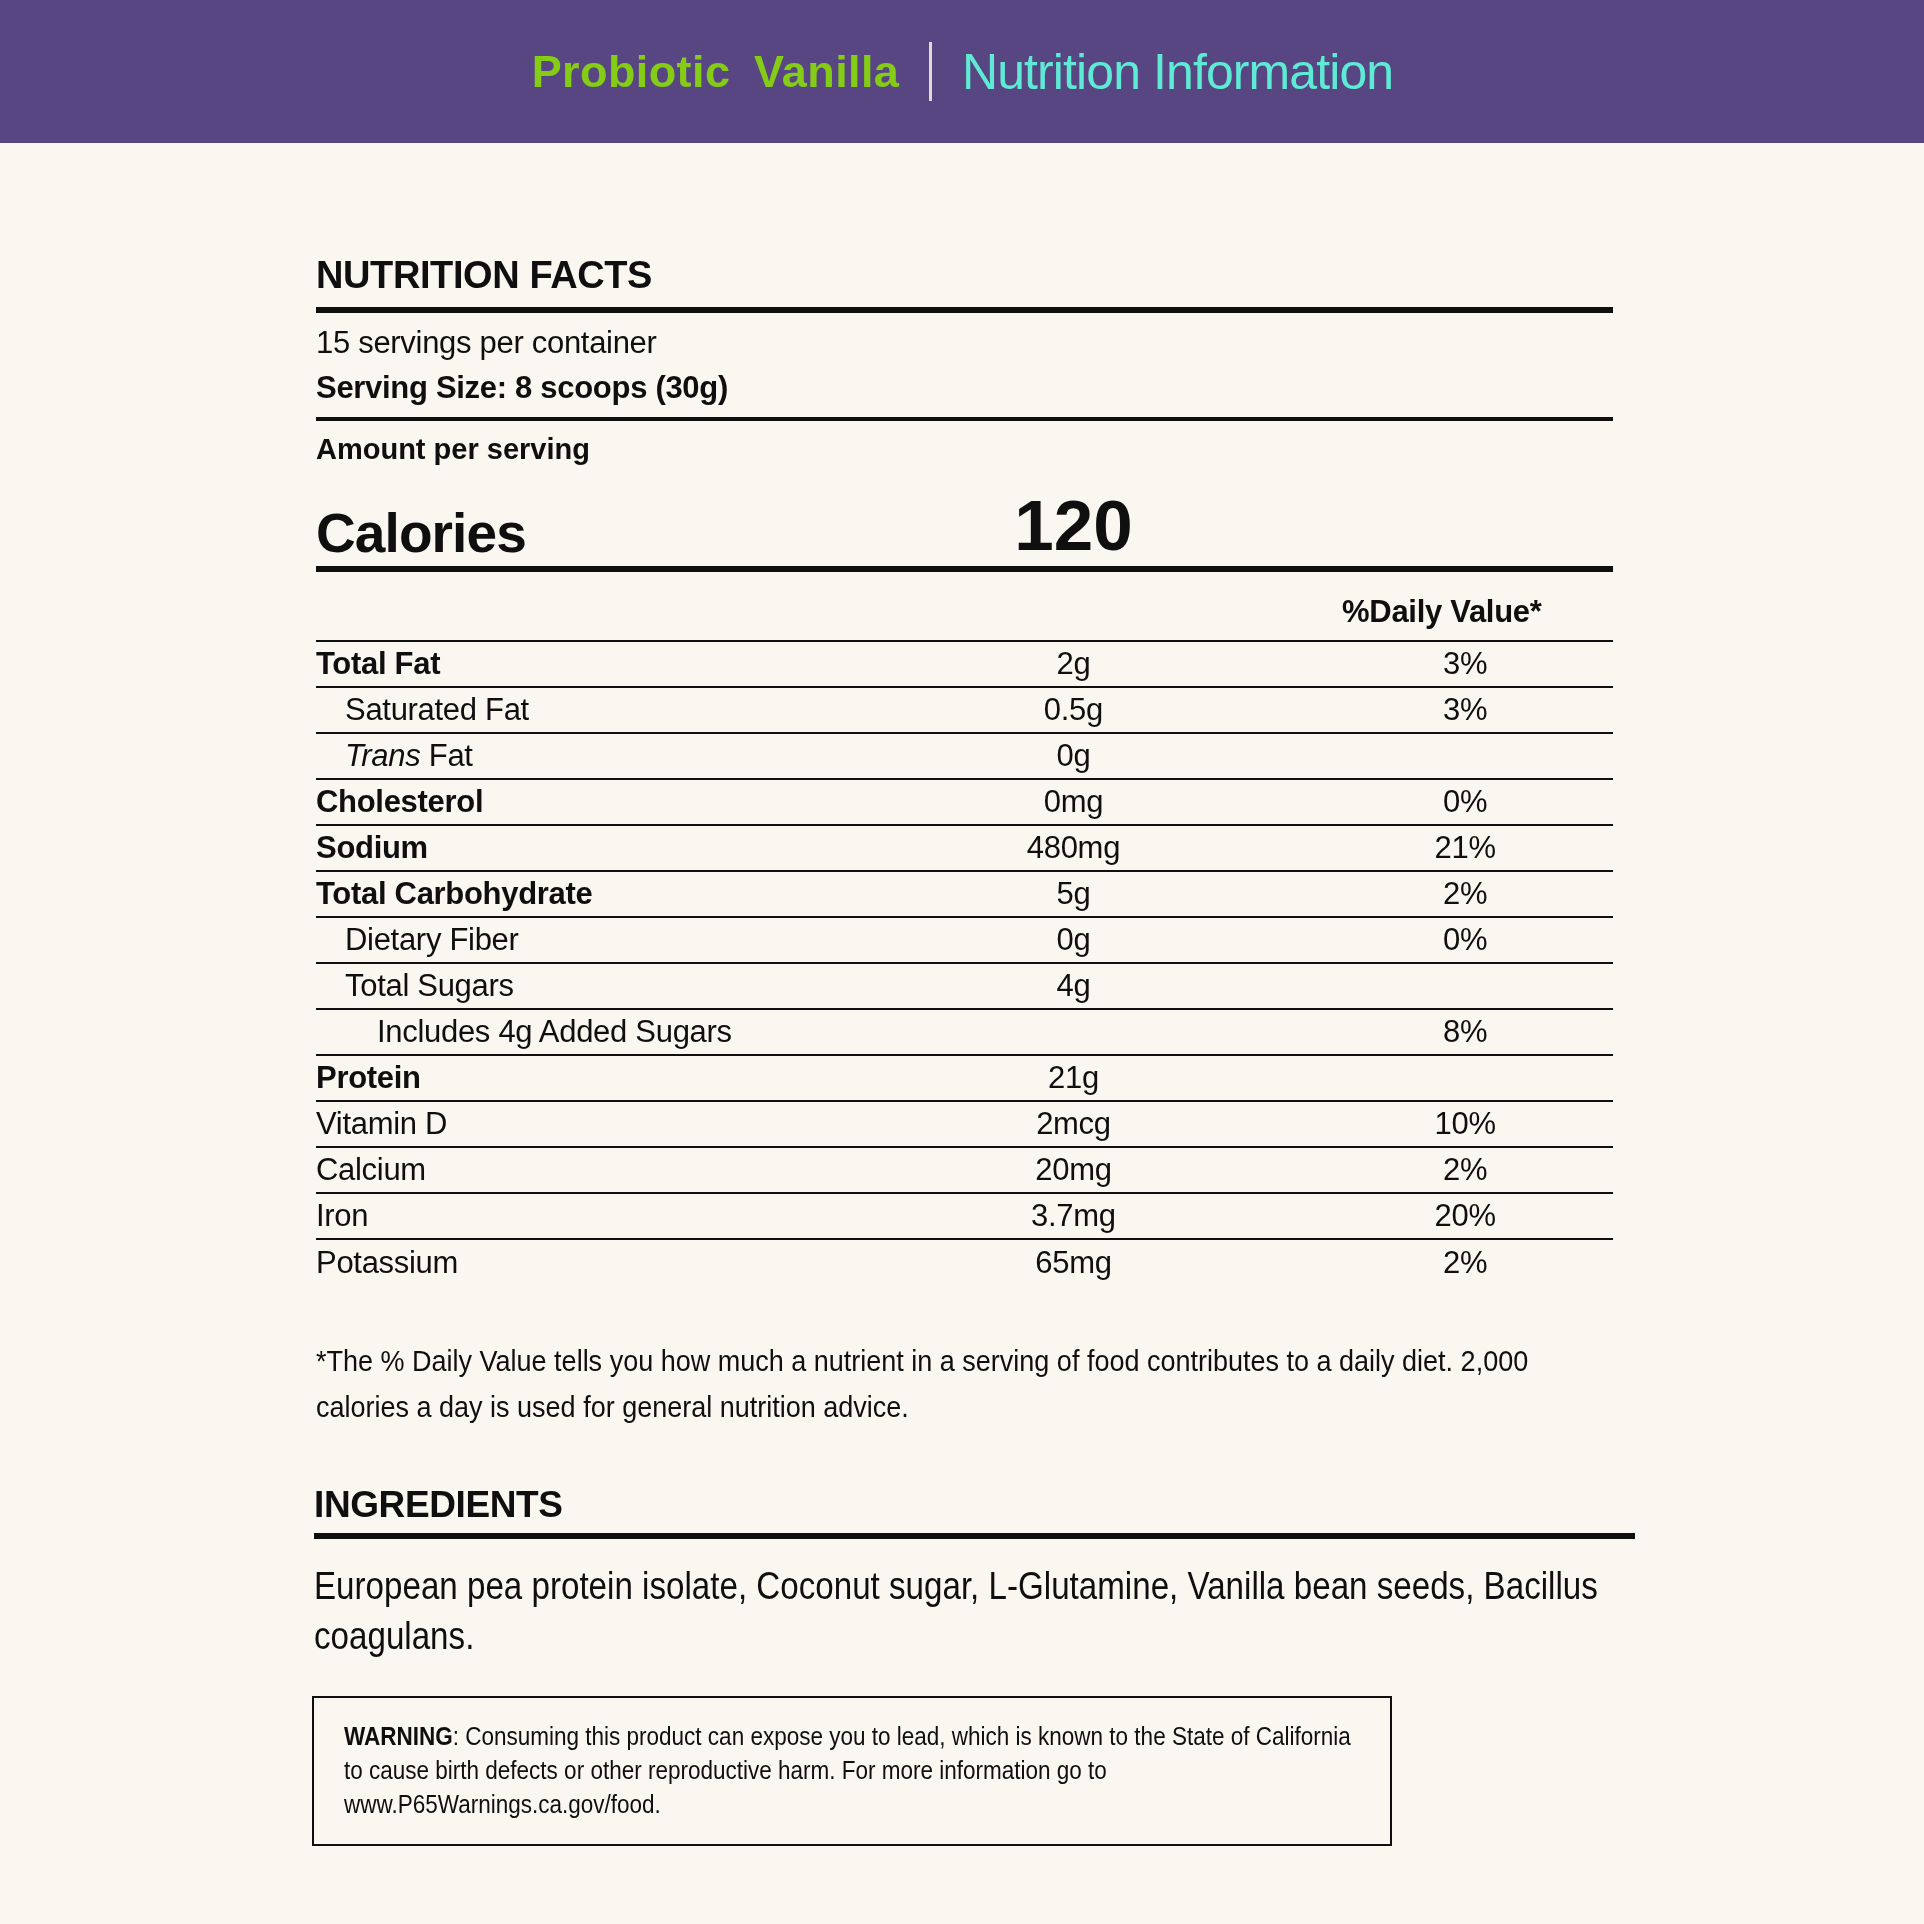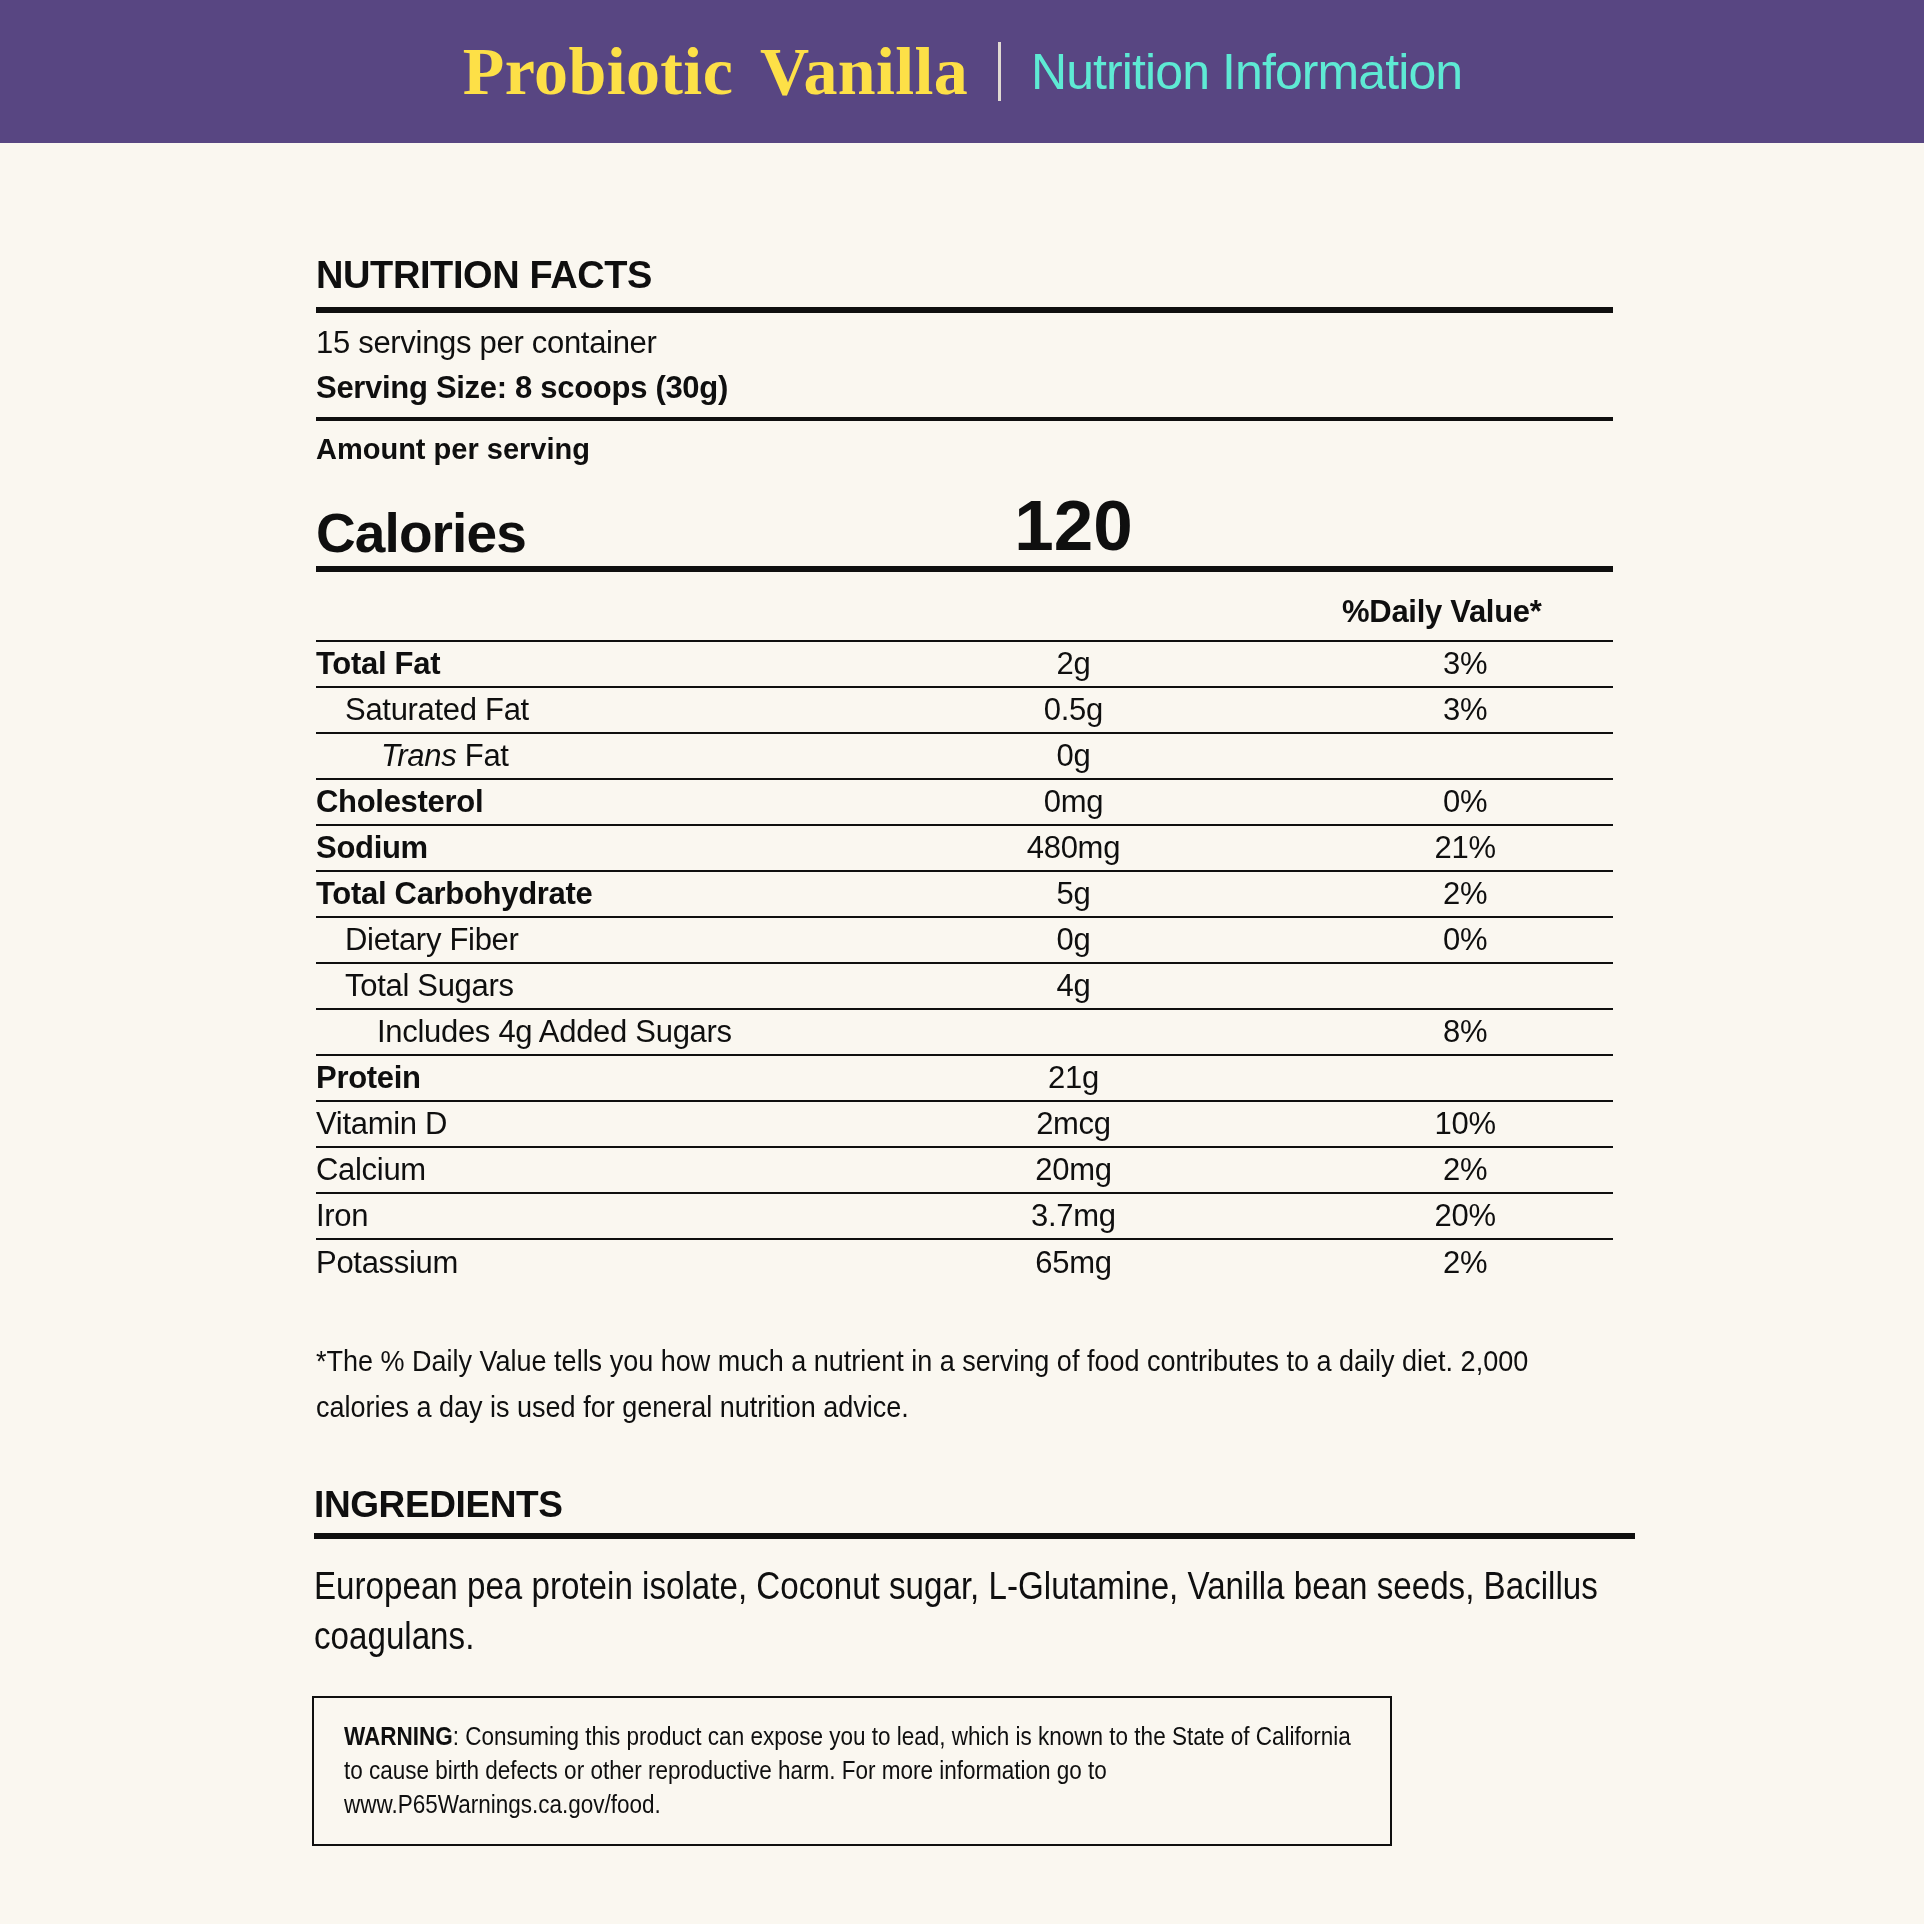--- a/index.html
+++ b/index.html
@@ -14,24 +14,24 @@
 
   
   .topbar {
     height: 143px;
     background: #584682;
     display: flex;
     align-items: center;
     justify-content: center;
   }
   .brand {
-    font-family: Liberation Serif, serif;
+    font-family: Liberation Sans, sans-serif;
     font-weight: 700;
-    font-size: 68px;
-    color: #fde047;
+    font-size: 45px;
+    color: #84cc16;
     word-spacing: 10.7px;
     letter-spacing: 0.4px;
     white-space: nowrap;
   }
   .vdiv {
     width: 2.7px; height: 59px;
     background: #E9E3D6;
     margin: 0 30px;
     opacity: 0.95;
   }
@@ -75,21 +75,21 @@
   .nrow {
     position: relative; height: 46px;
     border-bottom: 2.7px solid #0f0f0f;
     font-size: 31px; letter-spacing: -0.3px;
   }
   .nrow:last-child { border-bottom: none; }
   .nrow .nlabel { position: absolute; left: 0; top: 50%; transform: translateY(-50%); white-space: nowrap; }
   .nrow.ind1 .nlabel { left: 29px; }
   .nrow.ind2 .nlabel { left: 61px; }
   .nrow.bold .nlabel { font-weight: 700; }
-  .nrow .nlabel i { font-style: italic; margin-left: 36px; }
+  .nrow .nlabel i { font-style: italic; }
   .nrow .namount { position: absolute; left: 58.4%; top: 50%; transform: translate(-50%,-50%); white-space: nowrap; }
   .nrow .ndv { position: absolute; left: 88.6%; top: 50%; transform: translate(-50%,-50%); white-space: nowrap; }
 
   .footnote {
     margin-top: 52px;
     font-size: 30px; line-height: 46px;
     width: 108%;
     transform: scaleX(0.9); transform-origin: 0 0;
   }
 

